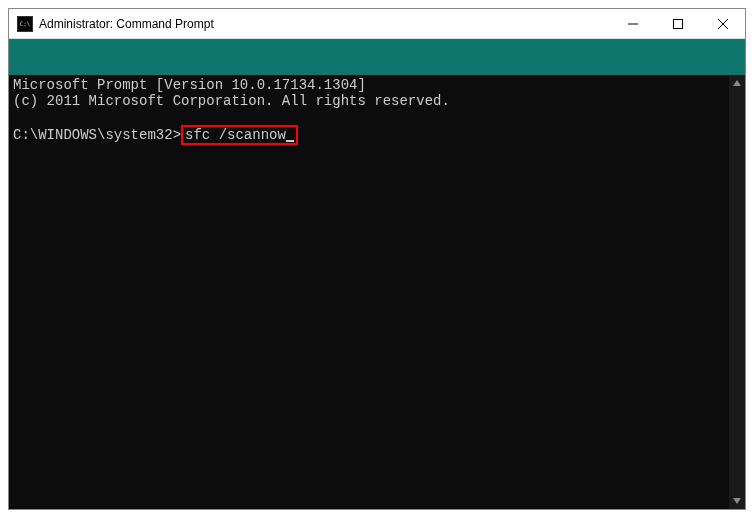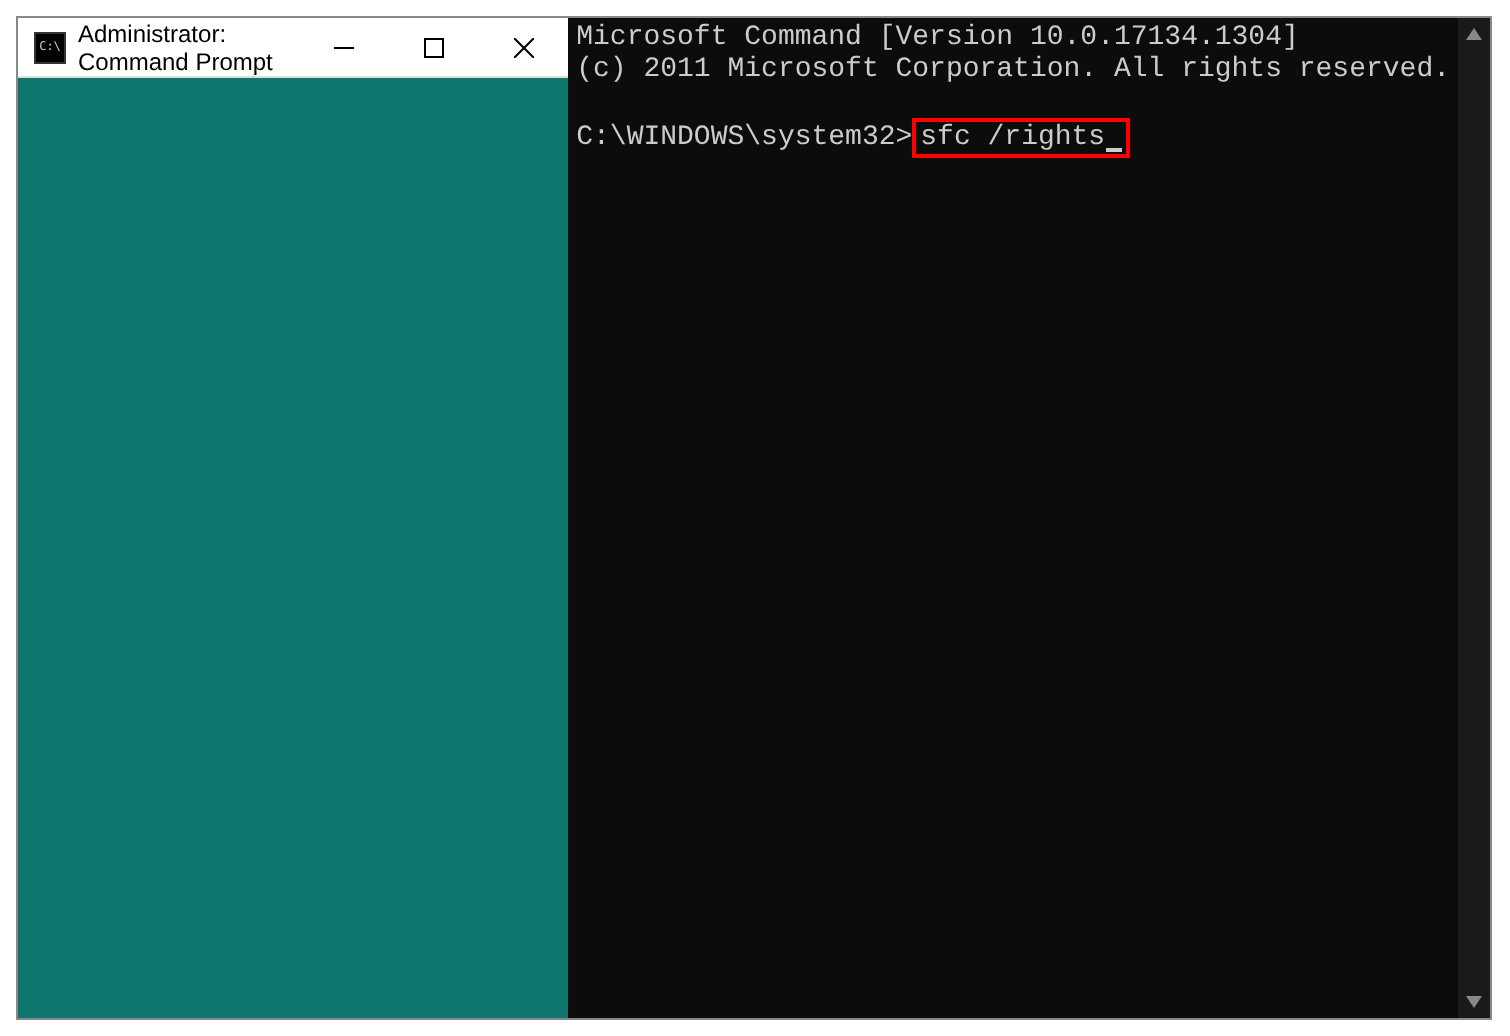--- a/index.html
+++ b/index.html
@@ -13,21 +13,22 @@
       width: 755px;
       height: 518px;
       padding: 8px;
     }
     .window {
       width: 738px;
       height: 502px;
       border: 1px solid #888;
       background: #0f766e;
       display: flex;
-      flex-direction: row;
+      flex-direction: column;
+      gap: 36px;
     }
     .titlebar {
       height: 30px;
       background: #fff;
       display: flex;
       align-items: center;
       border-bottom: 1px solid #ddd;
     }
     .app-icon {
       width: 16px;
@@ -143,24 +144,24 @@
       </div>
       <div class="window-control">
         <svg viewBox="0 0 10 10">
             <line x1="0" y1="0" x2="10" y2="10" stroke="#000" stroke-width="1"></line>
             <line x1="10" y1="0" x2="0" y2="10" stroke="#000" stroke-width="1"></line>
           </svg>
       </div>
     </div>
   </div>
   <div class="terminal-container">
-    <div class="terminal"><span>Microsoft Command [Version 10.0.17134.1304]</span>
+    <div class="terminal"><span>Microsoft Prompt [Version 10.0.17134.1304]</span>
 <span>(c) 2011 Microsoft Corporation. All rights reserved.</span>
 <span></span>
-<span class="prompt-line"><span>C:\WINDOWS\system32&gt;</span><span class="highlighted-command"><span>sfc /rights</span><span class="cursor"></span></span></span></div>
+<span class="prompt-line"><span>C:\WINDOWS\system32&gt;</span><span class="highlighted-command"><span>sfc /scannow</span><span class="cursor"></span></span></span></div>
     <div class="scrollbar">
       <div class="scroll-arrow up">
         <svg width="8" height="6" viewBox="0 0 8 6">
             <path d="M4 0 L8 6 L0 6 Z" fill="#888"></path>
           </svg>
       </div>
       <div class="scroll-arrow down">
         <svg width="8" height="6" viewBox="0 0 8 6">
             <path d="M4 6 L8 0 L0 0 Z" fill="#888"></path>
           </svg>

